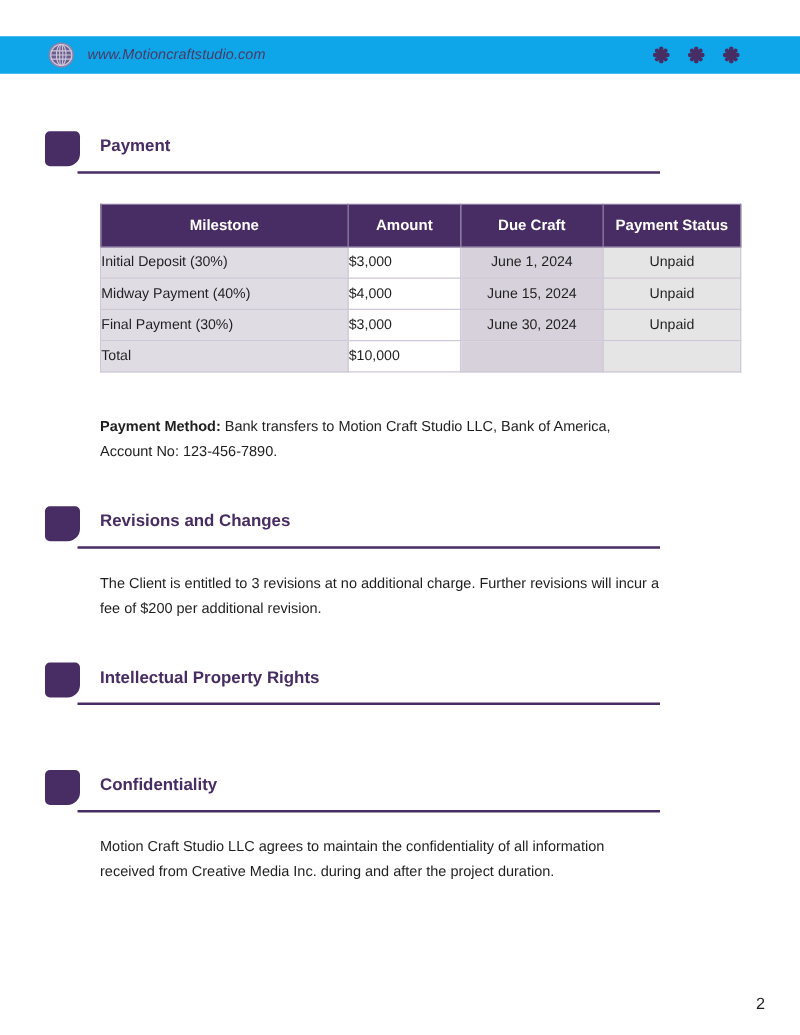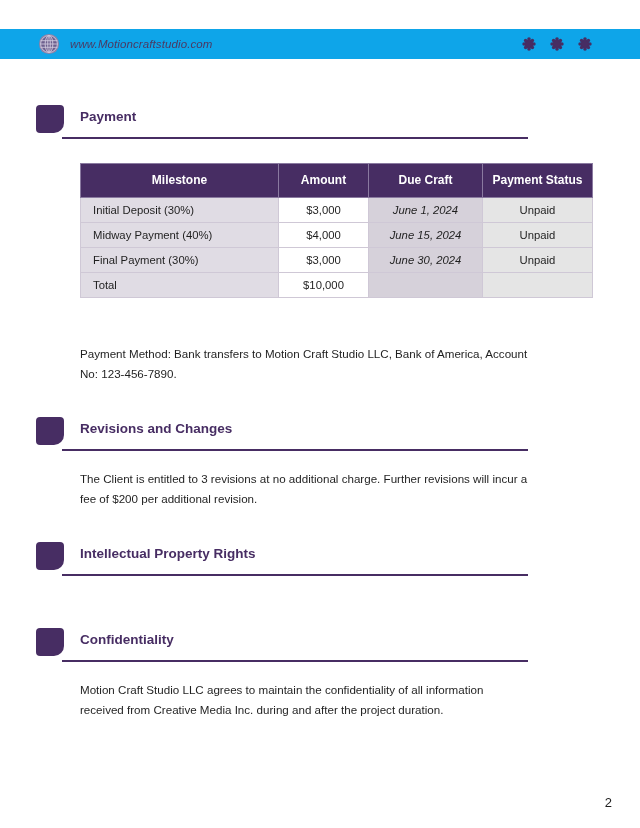--- a/index.html
+++ b/index.html
@@ -97,59 +97,58 @@
     background: #472d63;
   }
 
   
   .body-text {
     margin: 0 48px 0 80px;
     font-size: 11.6px;
     line-height: 19.5px;
     color: #1f1f1f;
   }
-  .body-text b { font-weight: normal; }
+  .body-text b { font-weight: bold; }
 
   
   .pay-table {
-    margin: 0 48px 16px 80px;
+    margin: 0 48px 4px 80px;
     border-collapse: collapse;
     width: 512px;
     table-layout: fixed;
     border-radius: 22px;
   }
   .pay-table th {
     background: #472d63;
     color: #ffffff;
     font-size: 12px;
     font-weight: bold;
     text-align: center;
     padding: 9px 4px;
     border: 1px solid #8a7aa0;
     line-height: 15px;
   }
   .pay-table td {
     font-size: 11.3px;
-    padding: 6px 12px;
+    padding: 6px 0;
     border: 1px solid #cfc8d6;
     height: 12px;
     color: #1f1f1f;
   }
   .pay-table td.c-milestone {
     background: #e0dce4;
     text-align: left;
   }
   .pay-table td.c-amount {
     background: #ffffff;
-    text-align: center;
+    text-align: left;
   }
   .pay-table td.c-due {
     background: #d6d1da;
     text-align: center;
-    font-style: italic;
   }
   .pay-table td.c-status {
     background: #e5e5e5;
     text-align: center;
   }
   .col-milestone { width: 198px; }
   .col-amount    { width: 90px; }
   .col-due       { width: 114px; }
   .col-status    { width: 110px; }
 

